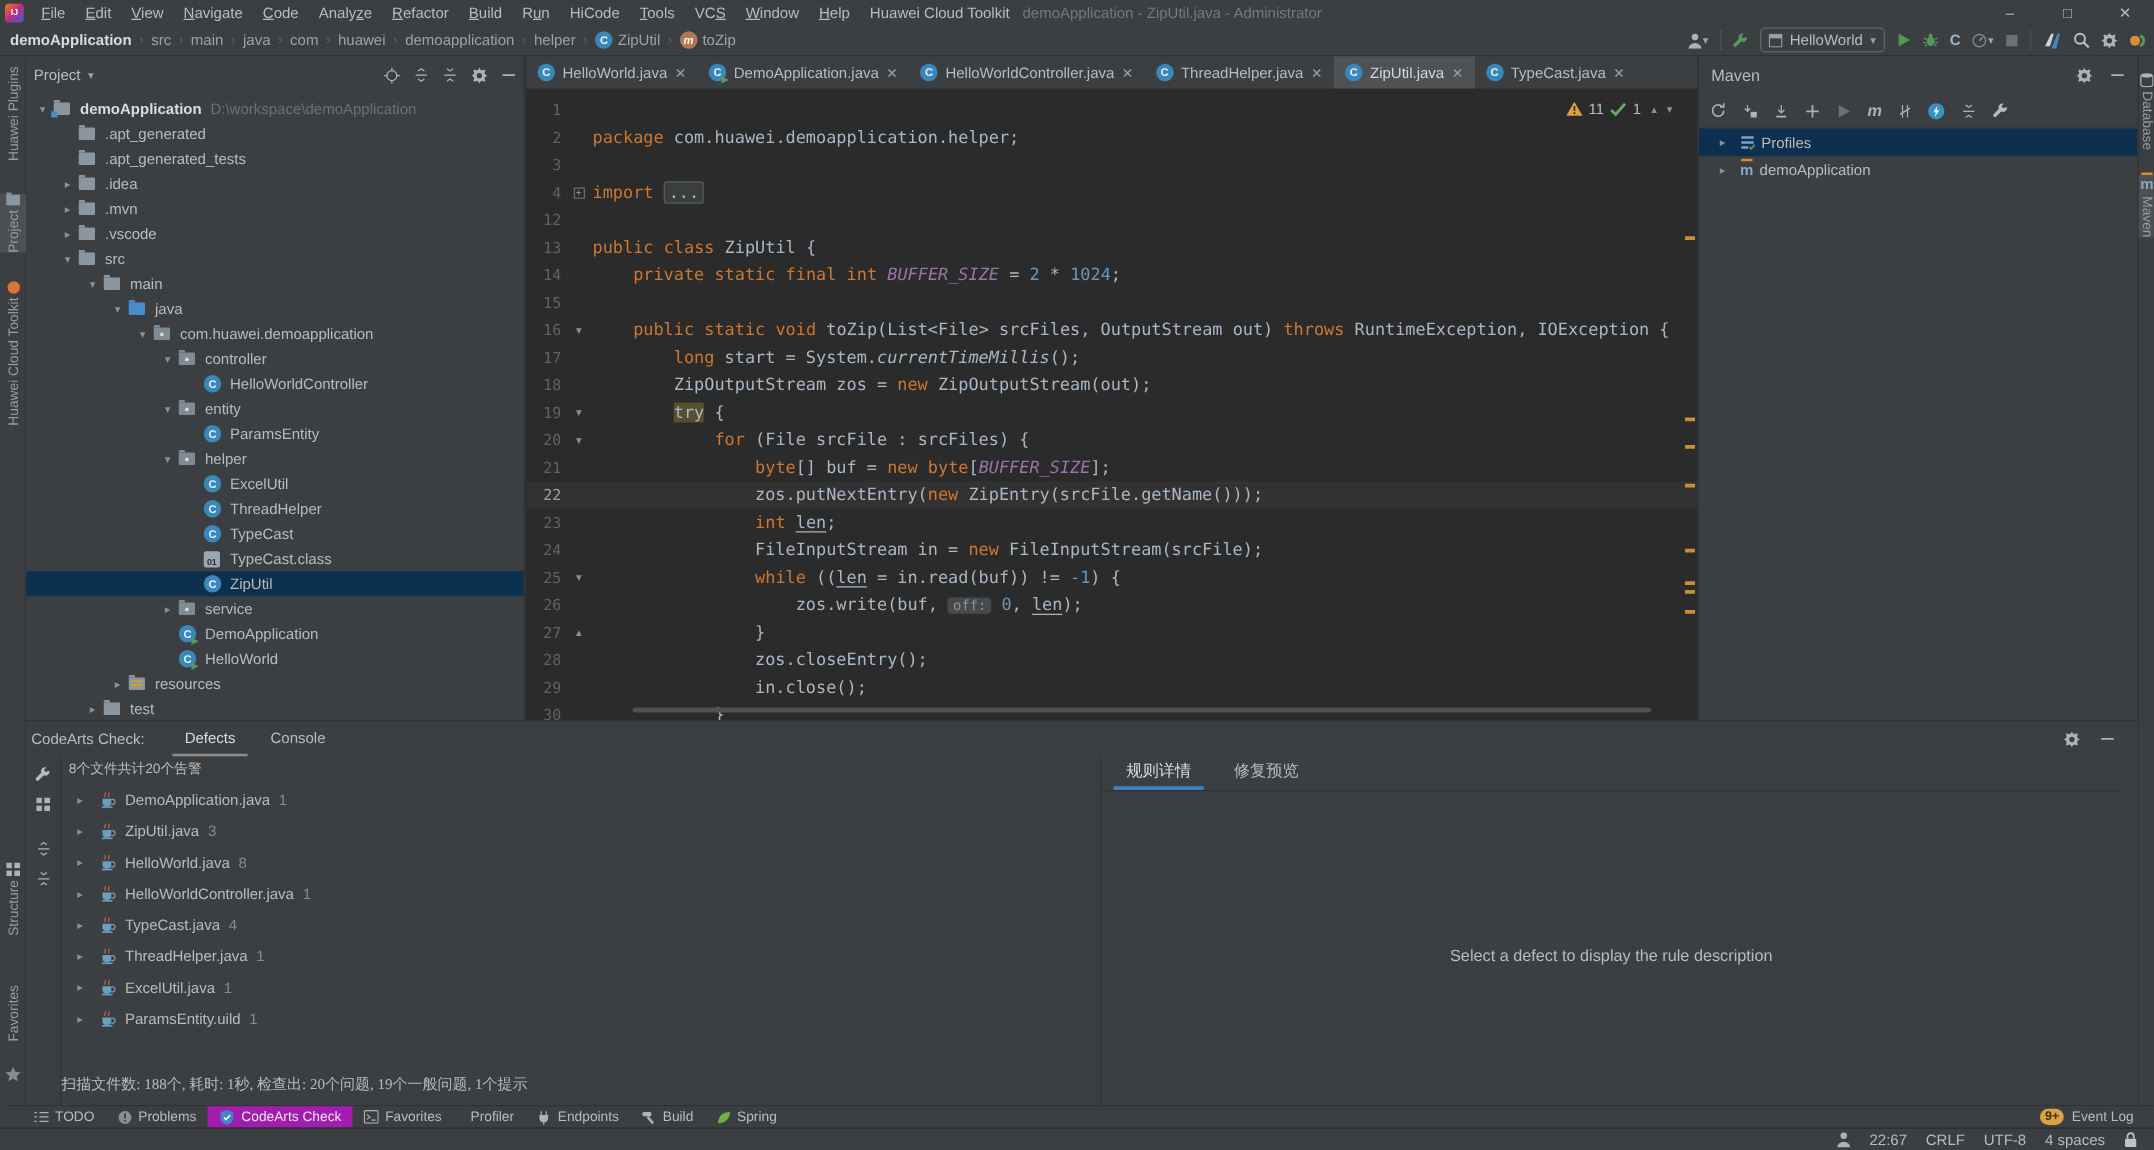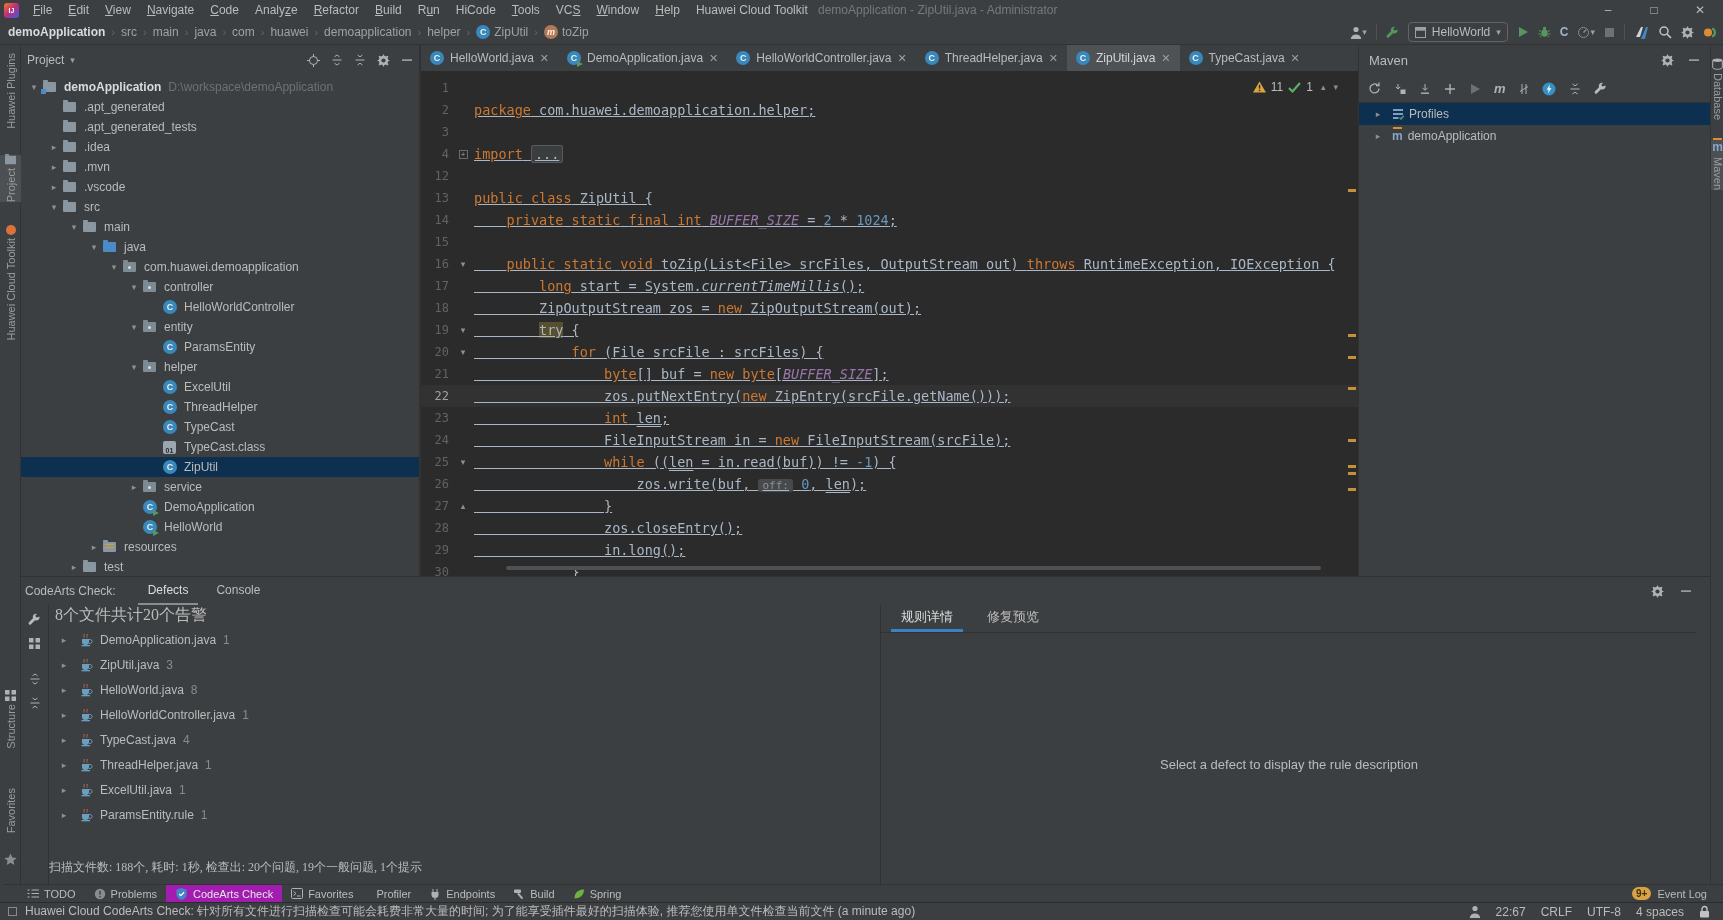--- a/index.html
+++ b/index.html
@@ -69,21 +69,21 @@
   .tab { display:flex; align-items:center; gap:6px; padding:0 9px; font-size:12px; color:#bbb; }
   .tab.active { background:#4e5254; color:#d5d5d5; }
   .tab .x { color:#9ba0a5; font-size:11px; }
   #code { position:absolute; left:0; top:26px; width:937px; height:505px; overflow:hidden; background:#2b2b2b; }
   .cline { position:absolute; left:0; width:100%; height:22px; }
   .cline.cur { background:#323232; }
   .lnum { position:absolute; left:0; top:0; width:28px; text-align:right; font-family:"DejaVu Sans Mono", monospace; font-size:12px; line-height:22px; color:#606366; }
   .cline.cur .lnum { color:#a1a1a1; }
   .fold { position:absolute; left:34px; top:0; width:16px; text-align:center; line-height:22px; color:#8f8f8f; font-size:9px; }
   .plusbox { display:inline-block; width:9px; height:9px; border:1px solid #6a6a6a; color:#a0a0a0; font-size:8px; line-height:7px; text-align:center; background:#2b2b2b; }
-  .cline pre { position:absolute; left:53px; top:0; font-family:"DejaVu Sans Mono", monospace; font-size:13.5px; line-height:22px; color:#a9b7c6; white-space:pre;text-decoration:underline; }
+  .cline pre { position:absolute; left:53px; top:0; font-family:"DejaVu Sans Mono", monospace; font-size:13.5px; line-height:22px; color:#a9b7c6; white-space:pre; }
   .tk-k { color:#cc7832; }
   .tk-n { color:#6897bb; }
   .tk-f { color:#9876aa; font-style:italic; }
   .tk-i { font-style:italic; }
   .tk-u { text-decoration:underline; text-underline-offset:3px; }
   .tk-try { background:#56502f; }
   .tk-fold { background:#3b3e3f; border:1px solid #5a5a5a; border-radius:2px; padding:0 3px; }
   .tk-hint { background:#474a4c; color:#909396; border-radius:3px; padding:0 4px; font-size:11px; }
   #inspections { position:absolute; right:16px; top:8px; display:flex; align-items:center; gap:5px; font-size:12px; color:#bbb; background:#2b2b2b; padding:1px 4px; }
   #inspections .arr { color:#8f8f8f; font-size:9px; margin-left:3px; }
@@ -101,21 +101,21 @@
 
   
   #bottom { position:absolute; left:21px; top:576px; width:1689px; height:308px; background:#3c3f41; border-top:1px solid #323232; }
   #ca-header { height:28px; display:flex; align-items:center; font-size:12px; color:#bbb; padding-left:4px; }
   #ca-tabs { display:flex; margin-left:22px; gap:8px; height:28px; }
   .ca-tab { padding:0 10px; display:flex; align-items:center; border-bottom:2px solid transparent; }
   .ca-tab.active { color:#dcdcdc; border-bottom-color:#8c8c8c; }
   #ca-hicons { margin-left:auto; display:flex; gap:16px; padding-right:18px; }
   #ca-toolcol { position:absolute; left:0; top:28px; bottom:0; width:28px; border-right:1px solid #323232; display:flex; flex-direction:column; align-items:center; gap:12px; padding-top:8px; }
   #ca-list { position:absolute; left:28px; top:26px; width:831px; }
-  .ca-sum { height:24px; line-height:24px; padding-left:6px; font-size:16px; color:#bbb;font-family:Liberation Serif, serif; }
+  .ca-sum { height:24px; line-height:24px; padding-left:6px; font-size:11px; color:#bbb; }
   .ca-row { height:25px; display:flex; align-items:center; gap:7px; padding-left:6px; font-size:12px; color:#bbb; }
   .ca-row .cnt { color:#8a8a8a; }
   #ca-scan { position:absolute; left:28px; top:282px; font-size:12px; color:#bbb;font-family:Liberation Serif, serif; }
   #ca-divider { position:absolute; left:859px; top:28px; bottom:0; width:1px; background:#323232; }
   #rulepanel { position:absolute; left:860px; top:28px; right:13px; bottom:0; }
   #rule-tabs { height:28px; display:flex; gap:14px; padding-left:10px; border-bottom:1px solid #323232; font-size:13px; }
   .rule-tab { padding:0 10px; display:flex; align-items:center; border-bottom:3px solid transparent; color:#bbb; }
   .rule-tab.active { color:#dcdcdc; border-bottom-color:#3b82c4; }
   #rule-empty { position:absolute; left:0; right:0; top:152px; text-align:center; font-size:13px; color:#bbb; }
 
@@ -758,21 +758,21 @@
         <pre><span class="">                }</span></pre>
       </div>
       <div class="cline" style="top:446px">
         <span class="lnum">28</span>
         <span class="fold"></span>
         <pre><span class="">                zos.closeEntry();</span></pre>
       </div>
       <div class="cline" style="top:468px">
         <span class="lnum">29</span>
         <span class="fold"></span>
-        <pre><span class="">                in.long();</span></pre>
+        <pre><span class="">                in.close();</span></pre>
       </div>
       <div class="cline" style="top:490px">
         <span class="lnum">30</span>
         <span class="fold"></span>
         <pre><span class="">            }</span></pre>
       </div>
       <div id="inspections">
         <span class="ico">
           <svg width="13" height="12" viewBox="0 0 14 12">
             <path d="M7 0 14 12H0Z" fill="#d9a343"></path>
@@ -1105,21 +1105,21 @@
         <span class="chevslot">▸</span>
         <span class="ico">
           <svg width="13" height="14">
             <path d="M4 1C5.3 2.4 2.8 3.2 4.2 4.6" stroke="#c0645a" fill="none"></path>
             <path d="M7 1C8.3 2.4 5.8 3.2 7.2 4.6" stroke="#c0645a" fill="none"></path>
             <path d="M2 6h7v3a3.5 3 0 0 1-7 0Z" fill="#6a9fc0"></path>
             <path d="M9 6.8a2 2 0 1 1 0 3.4" stroke="#6a9fc0" fill="none"></path>
             <rect x="1.5" y="12" width="8.5" height="1.3" fill="#6a9fc0"></rect>
           </svg>
         </span>
-        <span>ParamsEntity.rule</span>
+        <span>ParamsEntity.uild</span>
         <span class="cnt">1</span>
       </div>
     </div>
   <div id="ca-scan">扫描文件数: 188个, 耗时: 1秒, 检查出: 20个问题, 19个一般问题, 1个提示</div>
   <div id="ca-divider"></div>
   <div id="rulepanel">
     <div id="rule-tabs">
         <div class="rule-tab active">规则详情</div>
         <div class="rule-tab">修复预览</div>
       </div>
@@ -1198,24 +1198,20 @@
         <span>Spring</span>
       </span>
     </span>
   <div id="eventlog">
     <span id="evbadge">9+</span>
     <span>Event Log</span>
   </div>
 </div>
 
 <div id="statusbar">
-  <div id="status-msg">
-    <span id="status-sq"></span>
-    <span>Huawei Cloud CodeArts Check: 针对所有文件进行扫描检查可能会耗费非常大量的时间; 为了能享受插件最好的扫描体验, 推荐您使用单文件检查当前文件 (a minute ago)</span>
-  </div>
   <div id="status-right">
       <span class="ico">
         <span class="ico">
           <svg width="12" height="13">
             <circle cx="6" cy="3.5" r="2.6" fill="#afb1b3"></circle>
             <path d="M.8 13a5.2 4.6 0 0 1 10.4 0Z" fill="#afb1b3"></path>
           </svg>
         </span>
       </span>
       <span>22:67</span>

